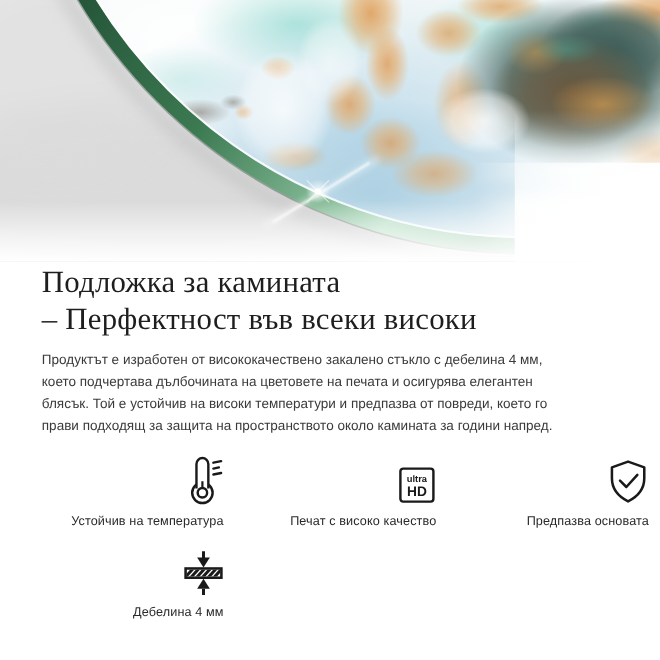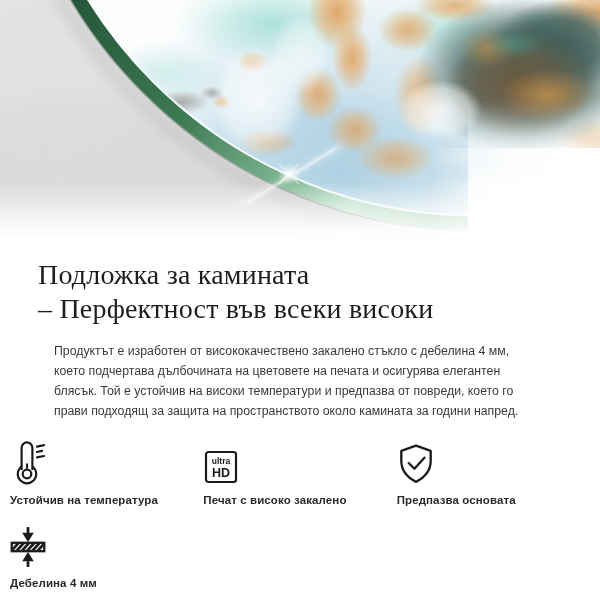--- a/index.html
+++ b/index.html
@@ -5,34 +5,34 @@
   html,body{margin:0;padding:0;}
   body{
     width:600px;height:600px;background:#ffffff;overflow:hidden;
     font-family:"Liberation Sans","DejaVu Sans",sans-serif;color:#222;
   }
   .hero{width:600px;height:238px;position:relative;display:block;}
   .content{padding:0 38px;}
   h1{
     font-family:"Liberation Serif","DejaVu Serif",serif;
     font-weight:400;font-size:28px;line-height:1.2;color:#1e1e1e;
-    margin:20px 0 10px 0;letter-spacing:.2px;
+    margin:2px 0 10px 0;letter-spacing:.2px;
   }
   h1 .hl{display:block;}
   .desc{
-    font-size:12.3px;line-height:20px;color:#3a3a3a;margin:16px;
+    font-size:12.3px;line-height:20px;color:#3a3a3a;margin:0;
     max-width:482px;
   }
   .features{
     display:grid;grid-template-columns:repeat(3,1fr);
     width:580px;margin:14px auto 0 auto;row-gap:14px;
   }
-  .feature{display:flex;flex-direction:column;align-items:flex-start;text-align:center;}
+  .feature{display:flex;flex-direction:column;align-items:flex-end;text-align:center;}
   .f-icon{height:48px;display:flex;align-items:flex-end;justify-content:center;}
-  .f-label{font-size:11.5px;color:#2a2a2a;margin-top:9px;letter-spacing:.1px;font-weight:bold;}
+  .f-label{font-size:11.5px;color:#2a2a2a;margin-top:9px;letter-spacing:.1px;}
   .ic{stroke:#1a1a1a;fill:none;stroke-width:2.2;}
   .ic-fill{fill:#1a1a1a;stroke:none;}
   .badge-txt{font-family:"Liberation Sans",sans-serif;fill:#1a1a1a;font-weight:700;}
 </style>
 </head>
 <body>
 
 <svg class="hero" viewBox="0 0 600 238" aria-hidden="true">
   <defs>
     <clipPath id="disc">
@@ -214,21 +214,21 @@
   </div>
 
   <div class="feature">
     <div class="f-icon">
       <svg width="36" height="36" viewBox="0 0 36 36">
         <rect class="ic" x="3" y="3" width="30" height="30" rx="2.5"></rect>
         <text class="badge-txt" x="18" y="15" font-size="8.5" text-anchor="middle">ultra</text>
         <text class="badge-txt" x="18" y="28" font-size="12.5" text-anchor="middle">HD</text>
       </svg>
     </div>
-    <div class="f-label">Печат с високо закалено</div>
+    <div class="f-label">Печат с високо качество</div>
   </div>
 
   <div class="feature">
     <div class="f-icon">
       <svg width="38" height="42" viewBox="0 0 36 40">
         <path class="ic" d="M18,2.5 L32,7.5 V17 C32,26.5 26,33 18,37 C10,33 4,26.5 4,17 V7.5 Z" stroke-linejoin="round" stroke-width="2.3"></path>
         <path class="ic" d="M11,19 L16.5,24.5 L26,14" stroke-width="2.5" stroke-linecap="round" stroke-linejoin="round"></path>
       </svg>
     </div>
     <div class="f-label">Предпазва основата</div>

